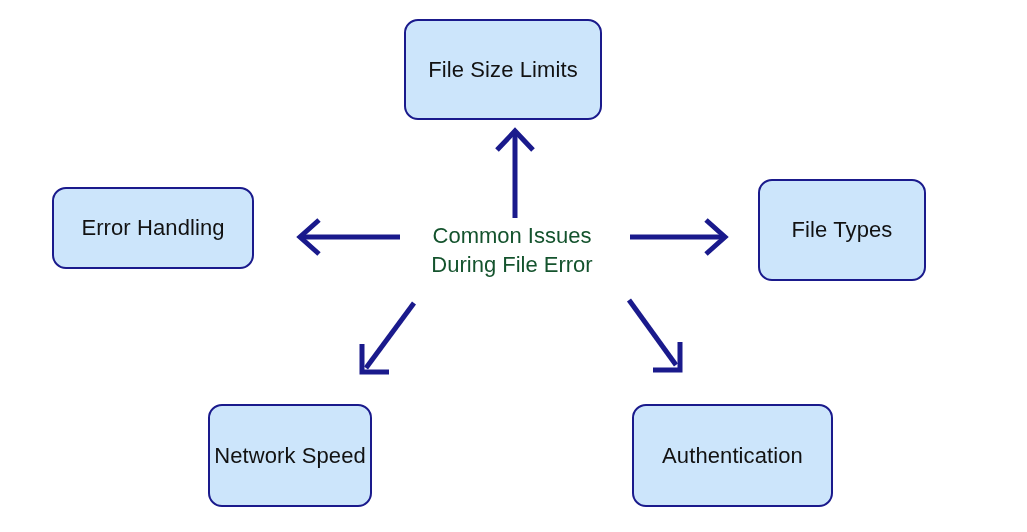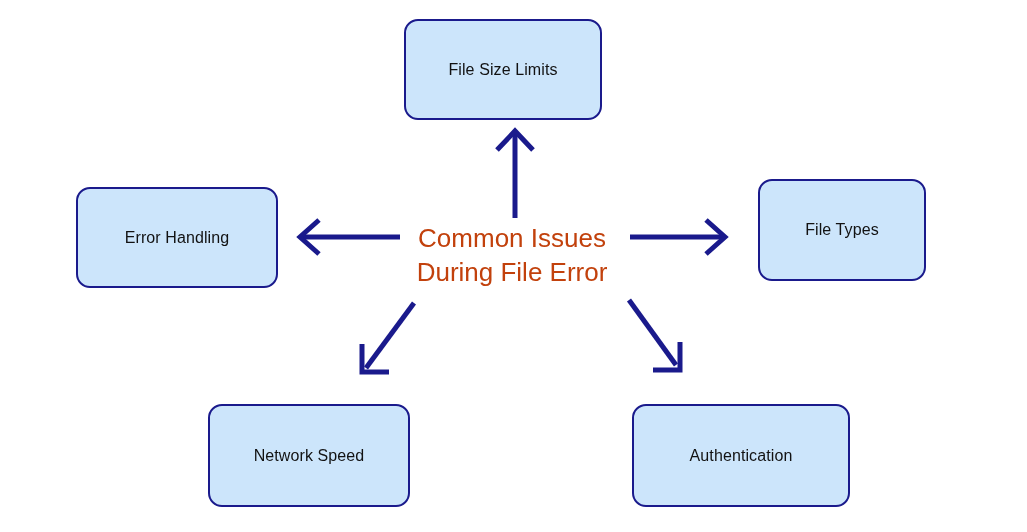--- a/index.html
+++ b/index.html
@@ -31,42 +31,42 @@
     position: absolute;
     box-sizing: border-box;
     display: flex;
     align-items: center;
     justify-content: center;
     text-align: center;
     background: #cce5fb;
     border: 2.5px solid #1a1a8c;
     border-radius: 14px;
     color: #121212;
-    font-size: 16px;
+    font-size: 22px;
     line-height: 1.25;
     letter-spacing: 0.1px;
     white-space: nowrap;
   }
   .node-label {
     display: block;
   }
   #node-top    { left: 404px; top: 19px;  width: 198px; height: 101px; }
-  #node-left   { left: 76px;  top: 187px; width: 202px; height: 101px; }
+  #node-left   { left: 52px;  top: 187px; width: 202px; height: 82px; }
   #node-right  { left: 758px; top: 179px; width: 168px; height: 102px; }
-  #node-bleft  { left: 208px; top: 404px; width: 202px; height: 103px; }
-  #node-bright { left: 632px; top: 404px; width: 218px; height: 103px; }
+  #node-bleft  { left: 208px; top: 404px; width: 164px; height: 103px; }
+  #node-bright { left: 632px; top: 404px; width: 201px; height: 103px; }
 
   #center-node {
     position: absolute;
     left: 392px;
     top: 222px;
     width: 240px;
     text-align: center;
-    color: #c2410c;
-    font-size: 26px;
+    color: #14532d;
+    font-size: 22px;
     line-height: 1.30;
     background: transparent;
     border: none;
   }
   #center-node .line {
     display: block;
     white-space: nowrap;
   }
 </style>
 </head>

